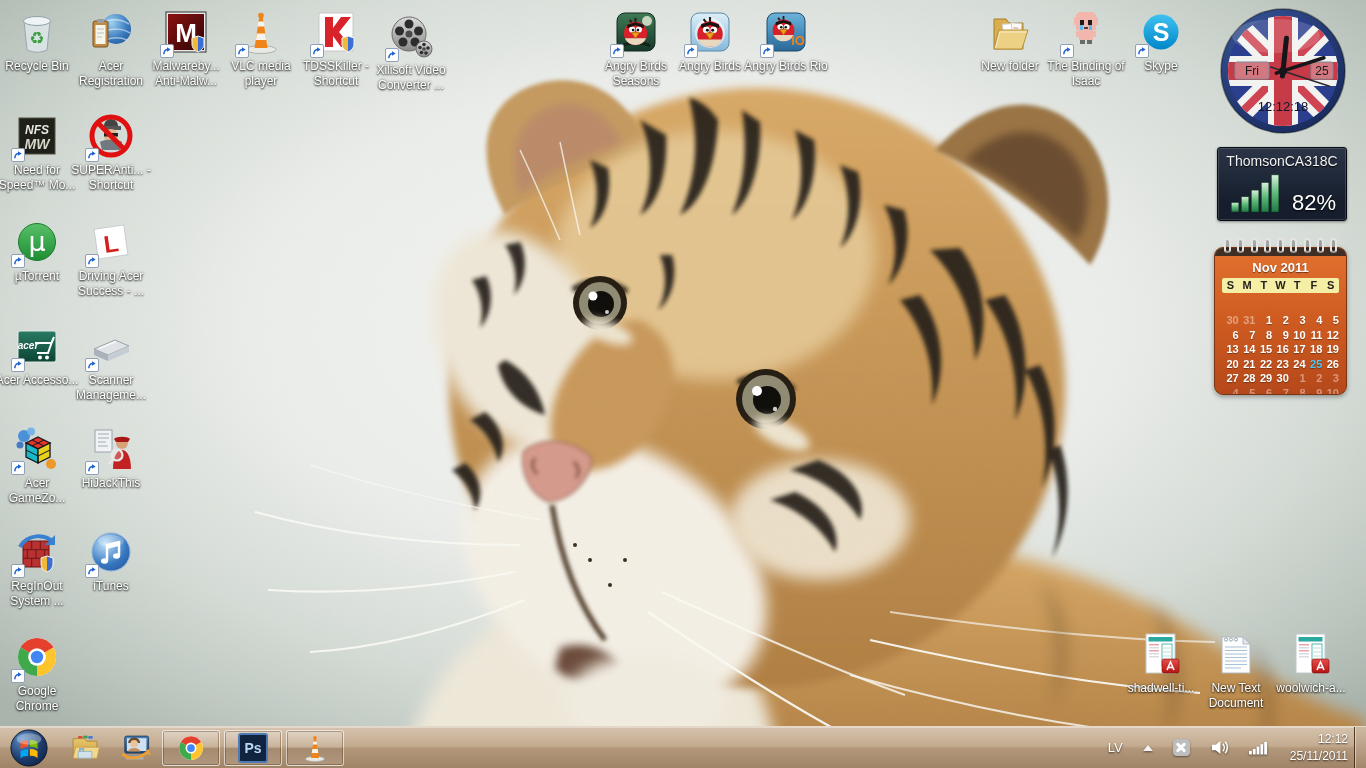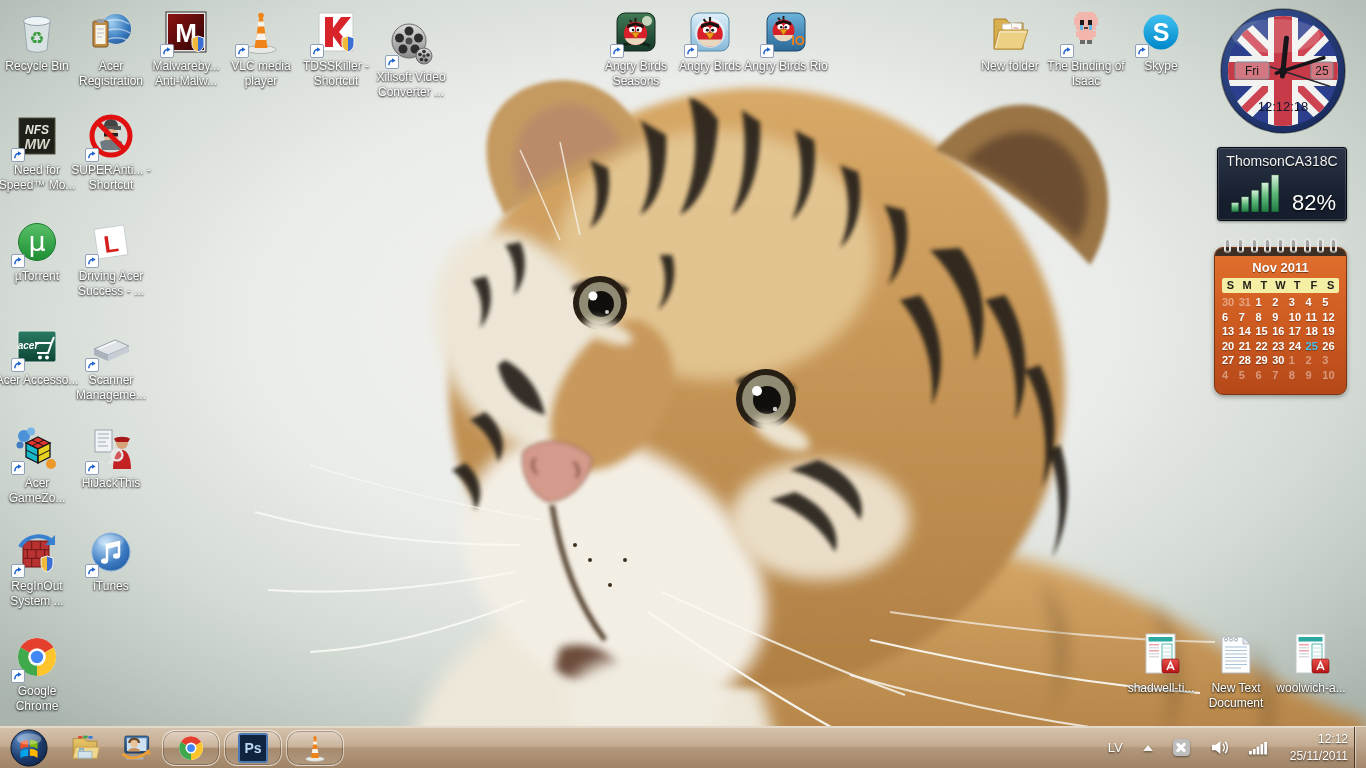--- a/index.html
+++ b/index.html
@@ -31,37 +31,37 @@
 .cal-g{left:1214px;top:238px;width:133px;height:157px}
 .cal-rings{position:absolute;top:0;left:10px;right:10px;height:16px;display:flex;justify-content:space-between;z-index:2}
 .cal-rings i{width:7px;height:15px;border:2px solid #e4e4e4;border-bottom-color:#9a9a9a;border-radius:4px;background:rgba(0,0,0,.25)}
 .cal-body{position:absolute;top:9px;left:0;right:0;bottom:0;border-radius:9px;overflow:hidden;
  background:linear-gradient(180deg,#e2702e,#cc5a20 55%,#b5481a);border:1px solid #7a3410;
  box-shadow:inset 0 1px 0 rgba(255,255,255,.3),0 2px 5px rgba(0,0,0,.35)}
 .cal-top{height:8px;background:#3f2e23}
 .cal-title{text-align:center;color:#fff;font-weight:bold;font-size:13px;padding:4px 0 3px;text-shadow:0 1px 1px rgba(0,0,0,.5)}
 .cal-head{display:grid;grid-template-columns:repeat(7,1fr);margin:0 7px;background:#f4efa4;border-radius:2px;
  font-weight:bold;font-size:11px;color:#26211c;text-align:center;line-height:15px}
-.cal-days{display:grid;grid-template-columns:repeat(7,1fr);margin:2px 7px 0;text-align:left;
+.cal-days{display:grid;grid-template-columns:repeat(7,1fr);margin:20px 7px 0;text-align:right;
  font-size:11px;font-weight:bold;color:#fff}
 .cal-days span{line-height:14.6px;text-shadow:0 1px 1px rgba(0,0,0,.35)}
 .cal-days span.muted{color:rgba(255,255,255,.42);text-shadow:none}
 .cal-days span.today{color:#45c6f5}
 
 
 .taskbar{position:absolute;left:0;right:0;bottom:0;height:42px;display:flex;align-items:center;z-index:5;
  background:linear-gradient(180deg,#d6c3ad 0%,#c3ab90 46%,#b3977a 52%,#a2846ternal 100%);
  background:linear-gradient(180deg,#d6c3ad 0%,#c3ab90 46%,#b3977a 52%,#a08467 100%);
  border-top:1px solid rgba(250,244,234,.75);box-shadow:inset 0 1px 0 rgba(255,255,255,.35)}
 .start{width:42px;height:40px;margin:0 10px 0 8px;display:flex;align-items:center;justify-content:center}
 .start svg{width:38px;height:38px}
 .tb-icon{width:50px;height:40px;display:flex;align-items:center;justify-content:center}
 .tb-icon svg{width:34px;height:34px}
 .tb-btn{width:58px;height:36px;margin:0 2px;display:flex;align-items:center;justify-content:center;
- border:1px solid rgba(255,255,255,.55);border-radius:13px;
+ border:1px solid rgba(255,255,255,.55);border-radius:3px;
  background:linear-gradient(180deg,rgba(255,255,255,.32),rgba(255,255,255,.10) 48%,rgba(80,52,26,.12) 52%,rgba(255,255,255,.14));
  box-shadow:inset 0 0 0 1px rgba(70,45,20,.35)}
 .tb-btn svg{width:30px;height:30px}
 .ps-sq{width:30px;height:30px;border-radius:3px;background:#10233f;border:2px solid #4d79b4;
  color:#bcd9f6;font-weight:bold;font-size:14px;display:flex;align-items:center;justify-content:center}
 .tray{margin-left:auto;display:flex;align-items:center;gap:20px;color:#fff}
 .lang{font-size:13px;text-shadow:0 1px 2px rgba(0,0,0,.7)}
 .tri{width:0;height:0;border-left:5px solid transparent;border-right:5px solid transparent;
  border-bottom:6px solid #f4f4f4;filter:drop-shadow(0 1px 1px rgba(0,0,0,.5))}
 .xic{width:17px;height:17px;border-radius:4px;background:#bdbdbd;position:relative;box-shadow:0 1px 2px rgba(0,0,0,.45)}
@@ -571,21 +571,21 @@
           <use href="#i-vlc"></use>
         </svg>
         <span class="sc">
           <svg>
             <use href="#i-scarrow"></use>
           </svg>
         </span>
       </div>
       <div class="lbl">VLC media player</div>
     </div>
-<div class="dicon" style="left:369px;top:19px">
+<div class="dicon" style="left:369px;top:12px">
       <div class="ic">
         <svg>
           <use href="#i-xili"></use>
         </svg>
         <span class="sc">
           <svg>
             <use href="#i-scarrow"></use>
           </svg>
         </span>
       </div>

